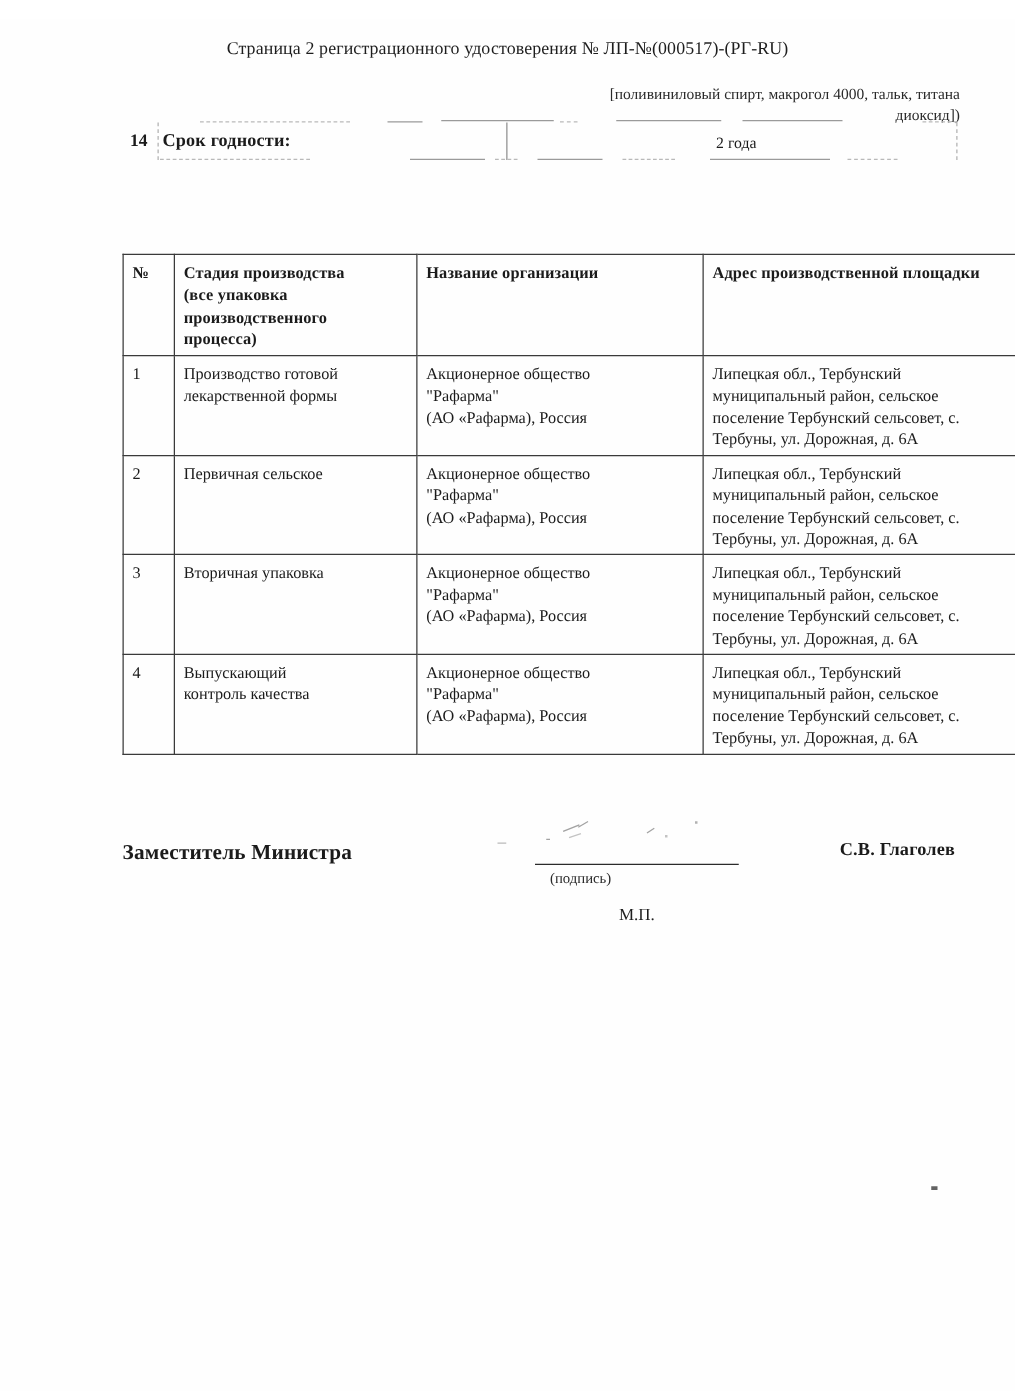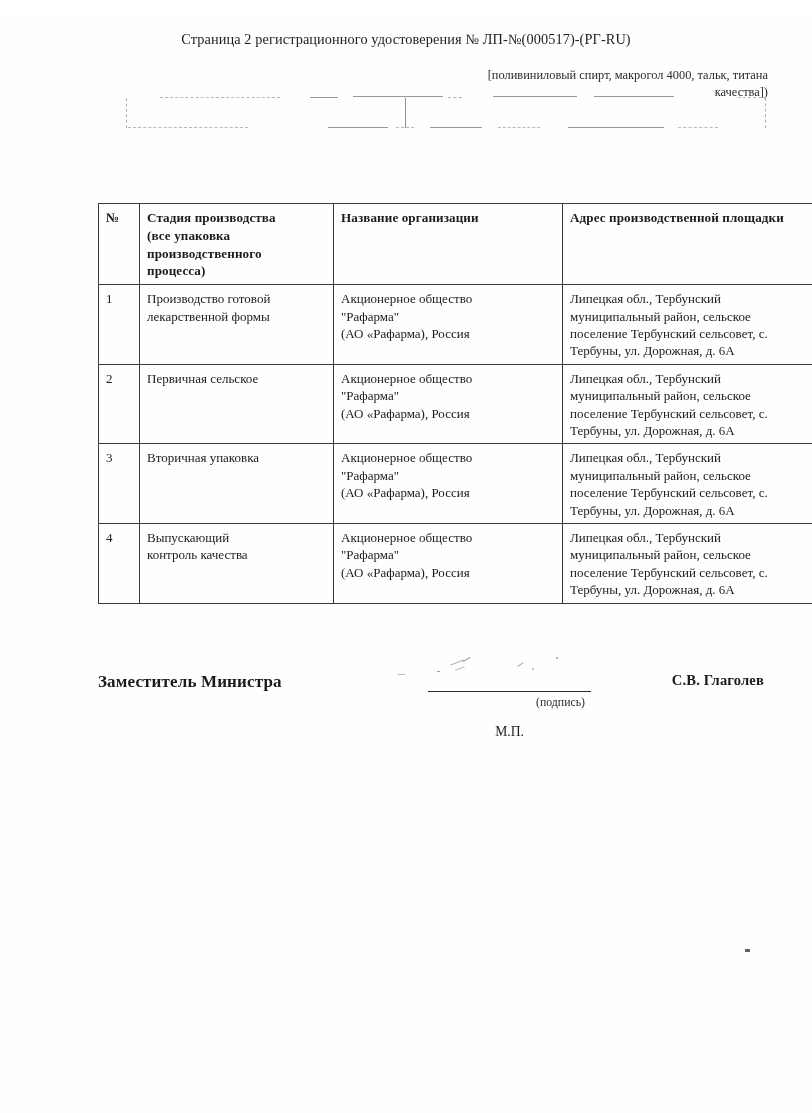--- a/index.html
+++ b/index.html
@@ -172,24 +172,24 @@
   .sign-line {
     position: absolute;
     left: 330px;
     top: 56px;
     width: 163px;
     height: 0;
     border-top: 1.5px solid #2b2b2b;
   }
   .sign-caption {
     position: absolute;
-    left: 324px;
+    left: 342px;
     top: 60px;
     width: 163px;
-    text-align: right;
+    text-align: left;
     font-size: 11.8px;
     color: #2a2a2a;
   }
   .sign-stamp {
     position: absolute;
     left: 330px;
     top: 89px;
     width: 163px;
     text-align: center;
     font-size: 13.6px;
@@ -221,21 +221,21 @@
 <body>
 
 <div class="page">
 
   <div class="doc-header">Страница 2   регистрационного удостоверения № ЛП-№(000517)-(РГ-RU)</div>
 
   <div class="item14-zone">
 
     <div class="excip-text">
       <span class="cell-line">[поливиниловый спирт, макрогол 4000, тальк, титана</span>
-      <span class="cell-line">качества])</span>
+      <span class="cell-line">диоксид])</span>
     </div>
 
     <div class="faint-h" style="left:62px;  top:30px; width:120px;"></div>
     <div class="faint-h solidish" style="left:212px; top:30px; width:28px;"></div>
     <div class="faint-h solidish" style="left:255px; top:29px; width:90px;"></div>
     <div class="faint-h" style="left:350px; top:30px; width:14px;"></div>
     <div class="faint-h solidish" style="left:395px; top:29px; width:84px;"></div>
     <div class="faint-h solidish" style="left:496px; top:29px; width:80px;"></div>
     <div class="faint-h" style="left:640px; top:30px; width:28px;"></div>
 
@@ -244,20 +244,25 @@
     <div class="faint-v" style="left:667px; top:31px; height:30px;"></div>
 
     <div class="faint-h" style="left:30px;  top:60px; width:120px;"></div>
     <div class="faint-h solidish" style="left:230px; top:60px; width:60px;"></div>
     <div class="faint-h" style="left:298px; top:60px; width:18px;"></div>
     <div class="faint-h solidish" style="left:332px; top:60px; width:52px;"></div>
     <div class="faint-h" style="left:400px; top:60px; width:42px;"></div>
     <div class="faint-h solidish" style="left:470px; top:60px; width:96px;"></div>
     <div class="faint-h" style="left:580px; top:60px; width:40px;"></div>
 
+    <div class="item14-row">
+      <div class="item14-num">14</div>
+      <div class="item14-label">Срок годности:</div>
+      <div class="item14-value">2 года</div>
+    </div>
   </div>
 
 
   <table class="mfr-table">
     <thead>
       <tr>
         <th class="col-no">№</th>
         <th class="col-stage">
           <span class="cell-line">Стадия производства</span>
           <span class="cell-line">(все упаковка</span>

